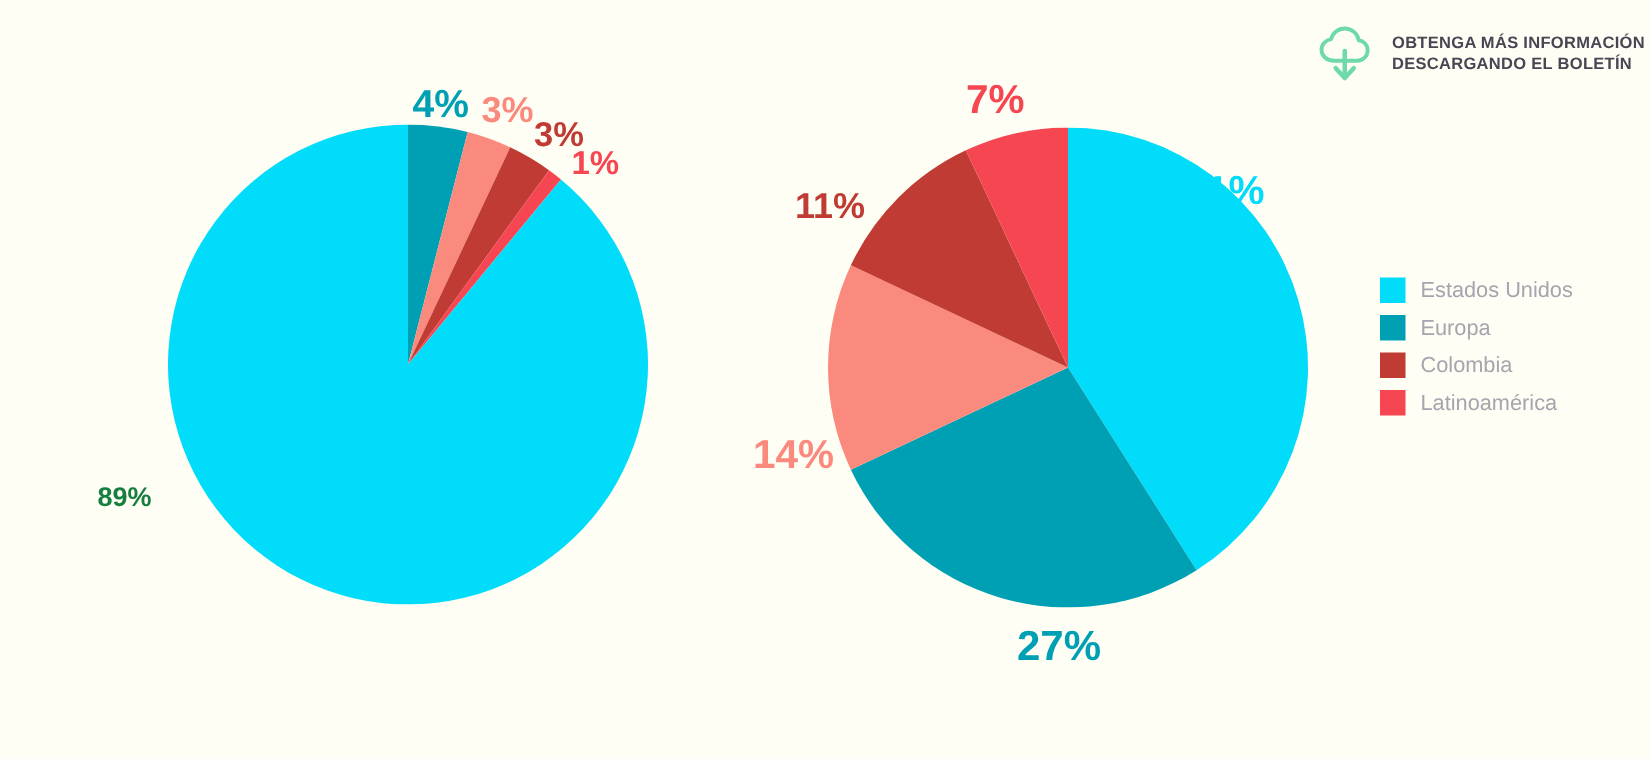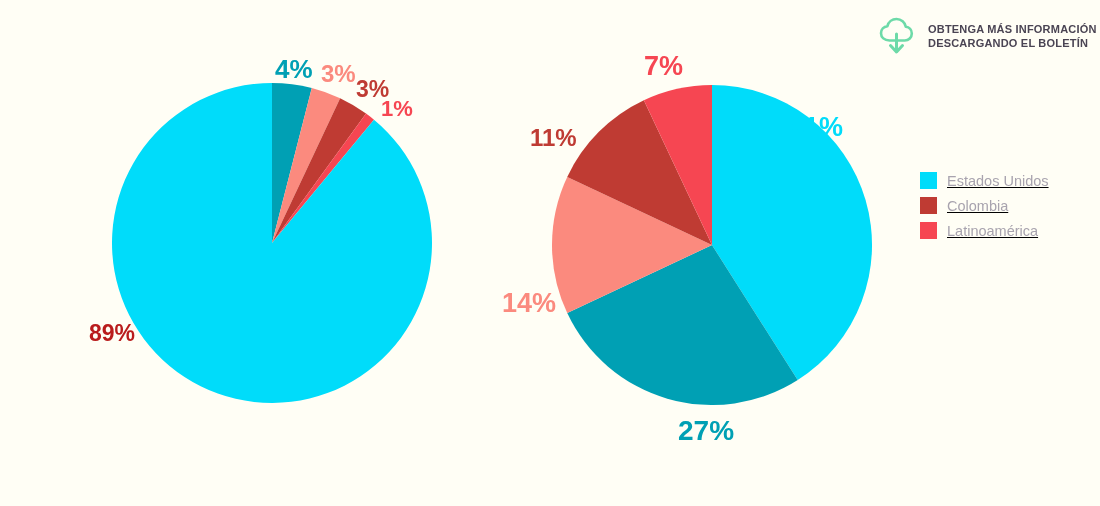--- a/index.html
+++ b/index.html
@@ -69,22 +69,21 @@
     position: absolute;
     font-weight: bold;
     white-space: nowrap;
     line-height: 1;
   }
 
   
   .legend {
     position: absolute;
     left: 920px;
-    top: 168px;
-    text-decoration: underline;
+    top: 181px;
   }
   .legend-row {
     display: flex;
     align-items: center;
     height: 25px;
   }
   .legend-swatch {
     width: 17px;
     height: 17px;
     flex: 0 0 17px;
@@ -135,34 +134,38 @@
         <path d="M 160 160 L 91.8753133495886 15.227671605436768 A 160 160 0 0 1 160.0000000000001 0 Z" fill="#f64652"></path>
       </g>
   </svg>
 </div>
 
 <div id="labels-layer">
     <div class="pct-label" style="left: 275px; top: 56px; font-size: 26px; color: rgb(0, 160, 180);">4%</div>
     <div class="pct-label" style="left: 321px; top: 62px; font-size: 24px; color: rgb(251, 138, 126);">3%</div>
     <div class="pct-label" style="left: 356px; top: 78px; font-size: 23px; color: rgb(191, 59, 51);">3%</div>
     <div class="pct-label" style="left: 381px; top: 98px; font-size: 22px; color: rgb(246, 70, 82);">1%</div>
-    <div class="pct-label" style="left: 65px; top: 322px; font-size: 23px; color: #b91c1c; margin-left: 24px;">89%</div>
+    <div class="pct-label" style="left: 65px; top: 322px; font-size: 18px; color: #15803d;">89%</div>
     <div class="pct-label" style="left: 789px; top: 79px; font-size: 27px; color: rgb(0, 220, 250); margin-top: 35px;">41%</div>
     <div class="pct-label" style="left: 678px; top: 417px; font-size: 28px; color: rgb(0, 160, 180);">27%</div>
     <div class="pct-label" style="left: 502px; top: 290px; font-size: 27px; color: rgb(251, 138, 126);">14%</div>
     <div class="pct-label" style="left: 530px; top: 126px; font-size: 24px; color: rgb(191, 59, 51);">11%</div>
     <div class="pct-label" style="left: 644px; top: 53px; font-size: 27px; color: rgb(246, 70, 82);">7%</div>
   </div>
 
 <div class="legend">
   <div class="legend-row">
     <span class="legend-swatch" style="background: rgb(0, 220, 250);"></span>
     <span class="legend-label">Estados Unidos</span>
   </div>
   <div class="legend-row">
+    <span class="legend-swatch" style="background: rgb(0, 160, 180);"></span>
+    <span class="legend-label">Europa</span>
+  </div>
+  <div class="legend-row">
     <span class="legend-swatch" style="background: rgb(191, 59, 51);"></span>
     <span class="legend-label">Colombia</span>
   </div>
   <div class="legend-row">
     <span class="legend-swatch" style="background: rgb(246, 70, 82);"></span>
     <span class="legend-label">Latinoamérica</span>
   </div>
 </div>
 
 </body></html>

